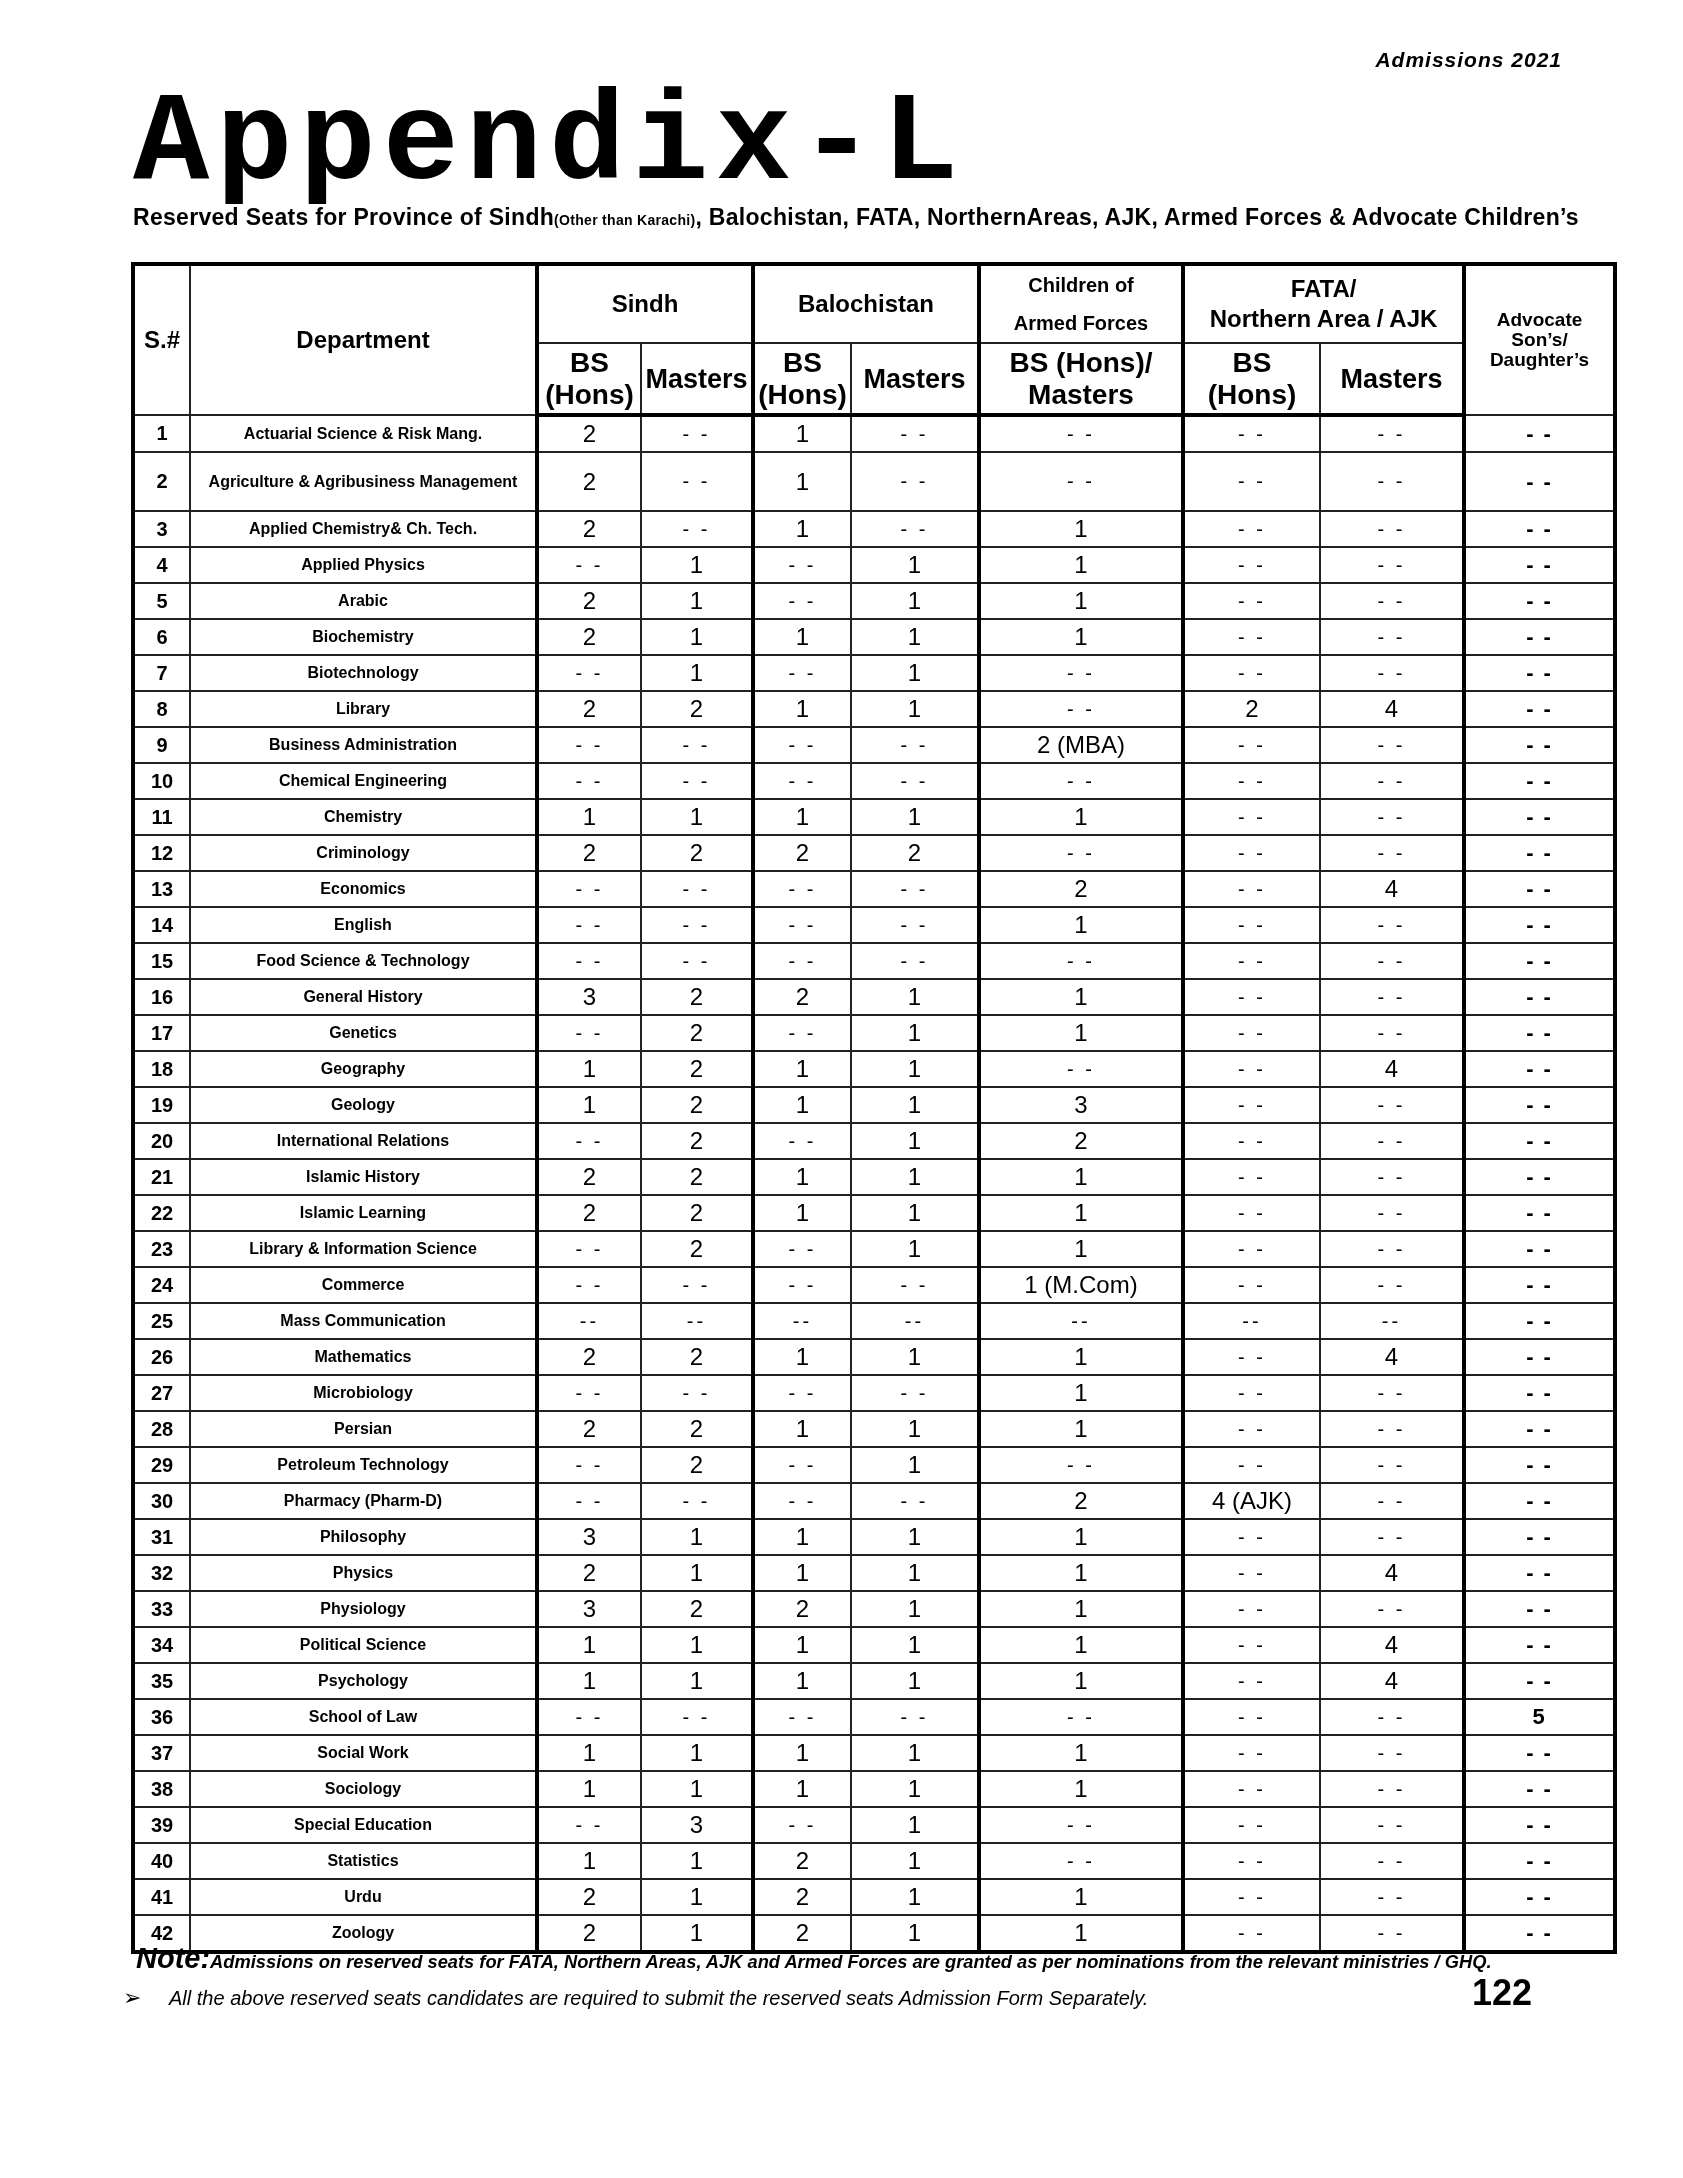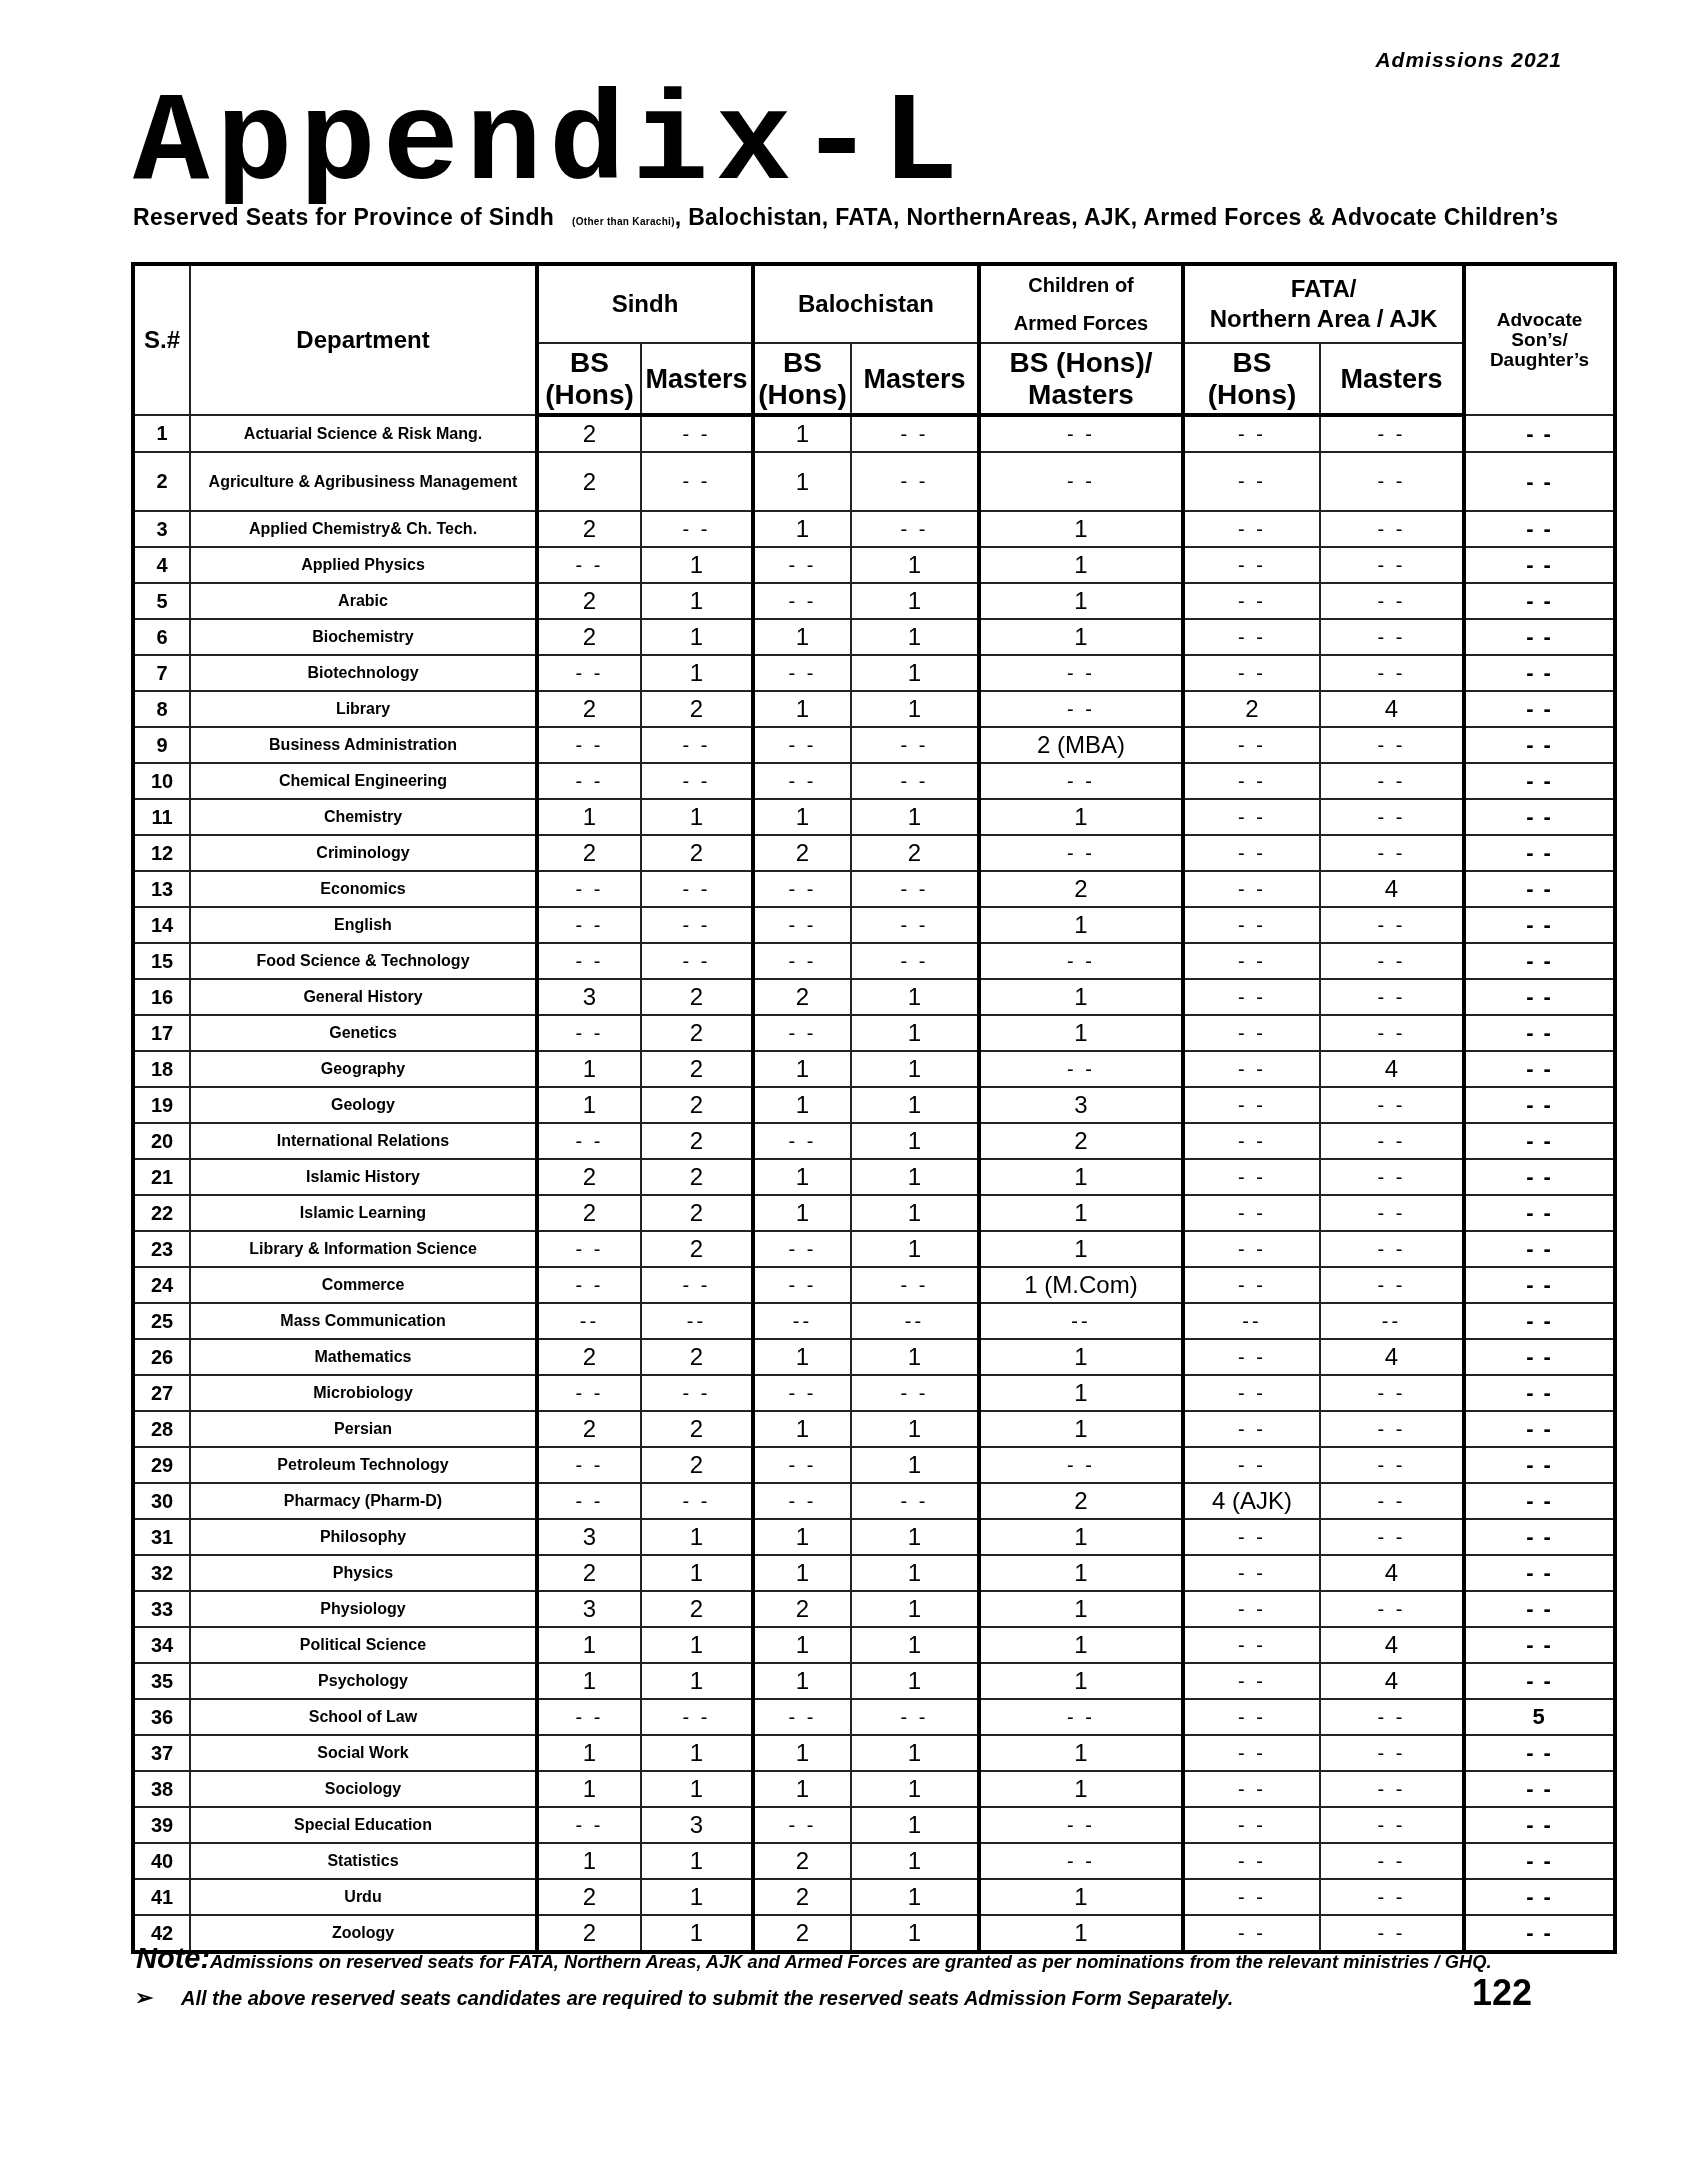--- a/index.html
+++ b/index.html
@@ -1,20 +1,20 @@
 <!DOCTYPE html>
 <html><head>
 <meta charset="utf-8">
 <style>
   html, body { margin:0; padding:0; background:#ffffff; }
   body { width:1683px; height:2178px; position:relative; overflow:hidden; color:#000; font-family:"Liberation Sans", sans-serif; }
   .header-right { position:absolute; right:121px; top:48px; font-size:21px; font-weight:bold; font-style:italic; letter-spacing:1px; }
   .title { position:absolute; left:133px; top:81px; font-size:127px; font-weight:bold; letter-spacing:7px; line-height:1;font-family:Liberation Mono, monospace; }
   .subtitle { position:absolute; left:133px; top:205px; width:1465px; font-size:23px; font-weight:bold; line-height:25px; letter-spacing:0.3px; }
-  .subtitle .small { font-size:10px;padding-left:18px; }
+  .subtitle .small { font-size:14px; }
   table.seats { position:absolute; left:131px; top:262px; border-collapse:collapse; table-layout:fixed; width:1482px; }
   table.seats td, table.seats th { border:2px solid #222; text-align:center; vertical-align:middle; padding:0; }
   table.seats { border:4px solid #000; }
   thead th { font-weight:bold; border-color:#000; }
   thead tr.h1 th { height:69px; }
   thead tr.h2 th { height:69px; border-bottom:4px solid #000; }
   th.sn, th.dept { font-size:24px; }
   th.sn { border-right:4px solid #000; }
   th.grp { font-size:24px; vertical-align:top; padding-top:6px; }
   th.grp.small { font-size:20px; vertical-align:middle; padding-top:0; line-height:38px; }
@@ -25,21 +25,21 @@
   .brk-l { border-left:4px solid #000 !important; }
   tbody td { height:34px; font-size:24px; }
   tbody tr.tall td { height:57px; }
   td.sn { font-weight:bold; font-size:20px; vertical-align:top; padding-top:3px; border-right:4px solid #222; }
   td.dept { font-weight:bold; font-size:16px; text-align:left; padding-left:13px; vertical-align:top; padding-top:3px; line-height:28px; }
   td.val { font-weight:normal; }
   td.dash { font-size:20px; letter-spacing:3px; }
   td.adv { font-weight:bold; font-size:22px; letter-spacing:2px; }
   .note { position:absolute; left:136px; top:1942px; font-style:italic; font-weight:bold; font-size:18.3px; }
   .note .note-label { font-size:29px;text-align:right; }
-  .bullet { position:absolute; left:123px; top:1985px; font-style:italic; font-weight:bold; font-size:20px;margin-left:12px; }
+  .bullet { position:absolute; left:123px; top:1985px; font-style:italic; font-weight:normal; font-size:20px; }
   .bullet .arrow { display:inline-block; width:28px; font-style:normal; font-size:22px; margin-right:18px; }
   .page-num { position:absolute; left:1472px; top:1972px; font-size:36px; font-weight:bold; }
 </style>
 </head>
 <body>
 
 <div class="header-right">Admissions 2021</div>
 
 <div class="title">Appendix-L</div>
 

